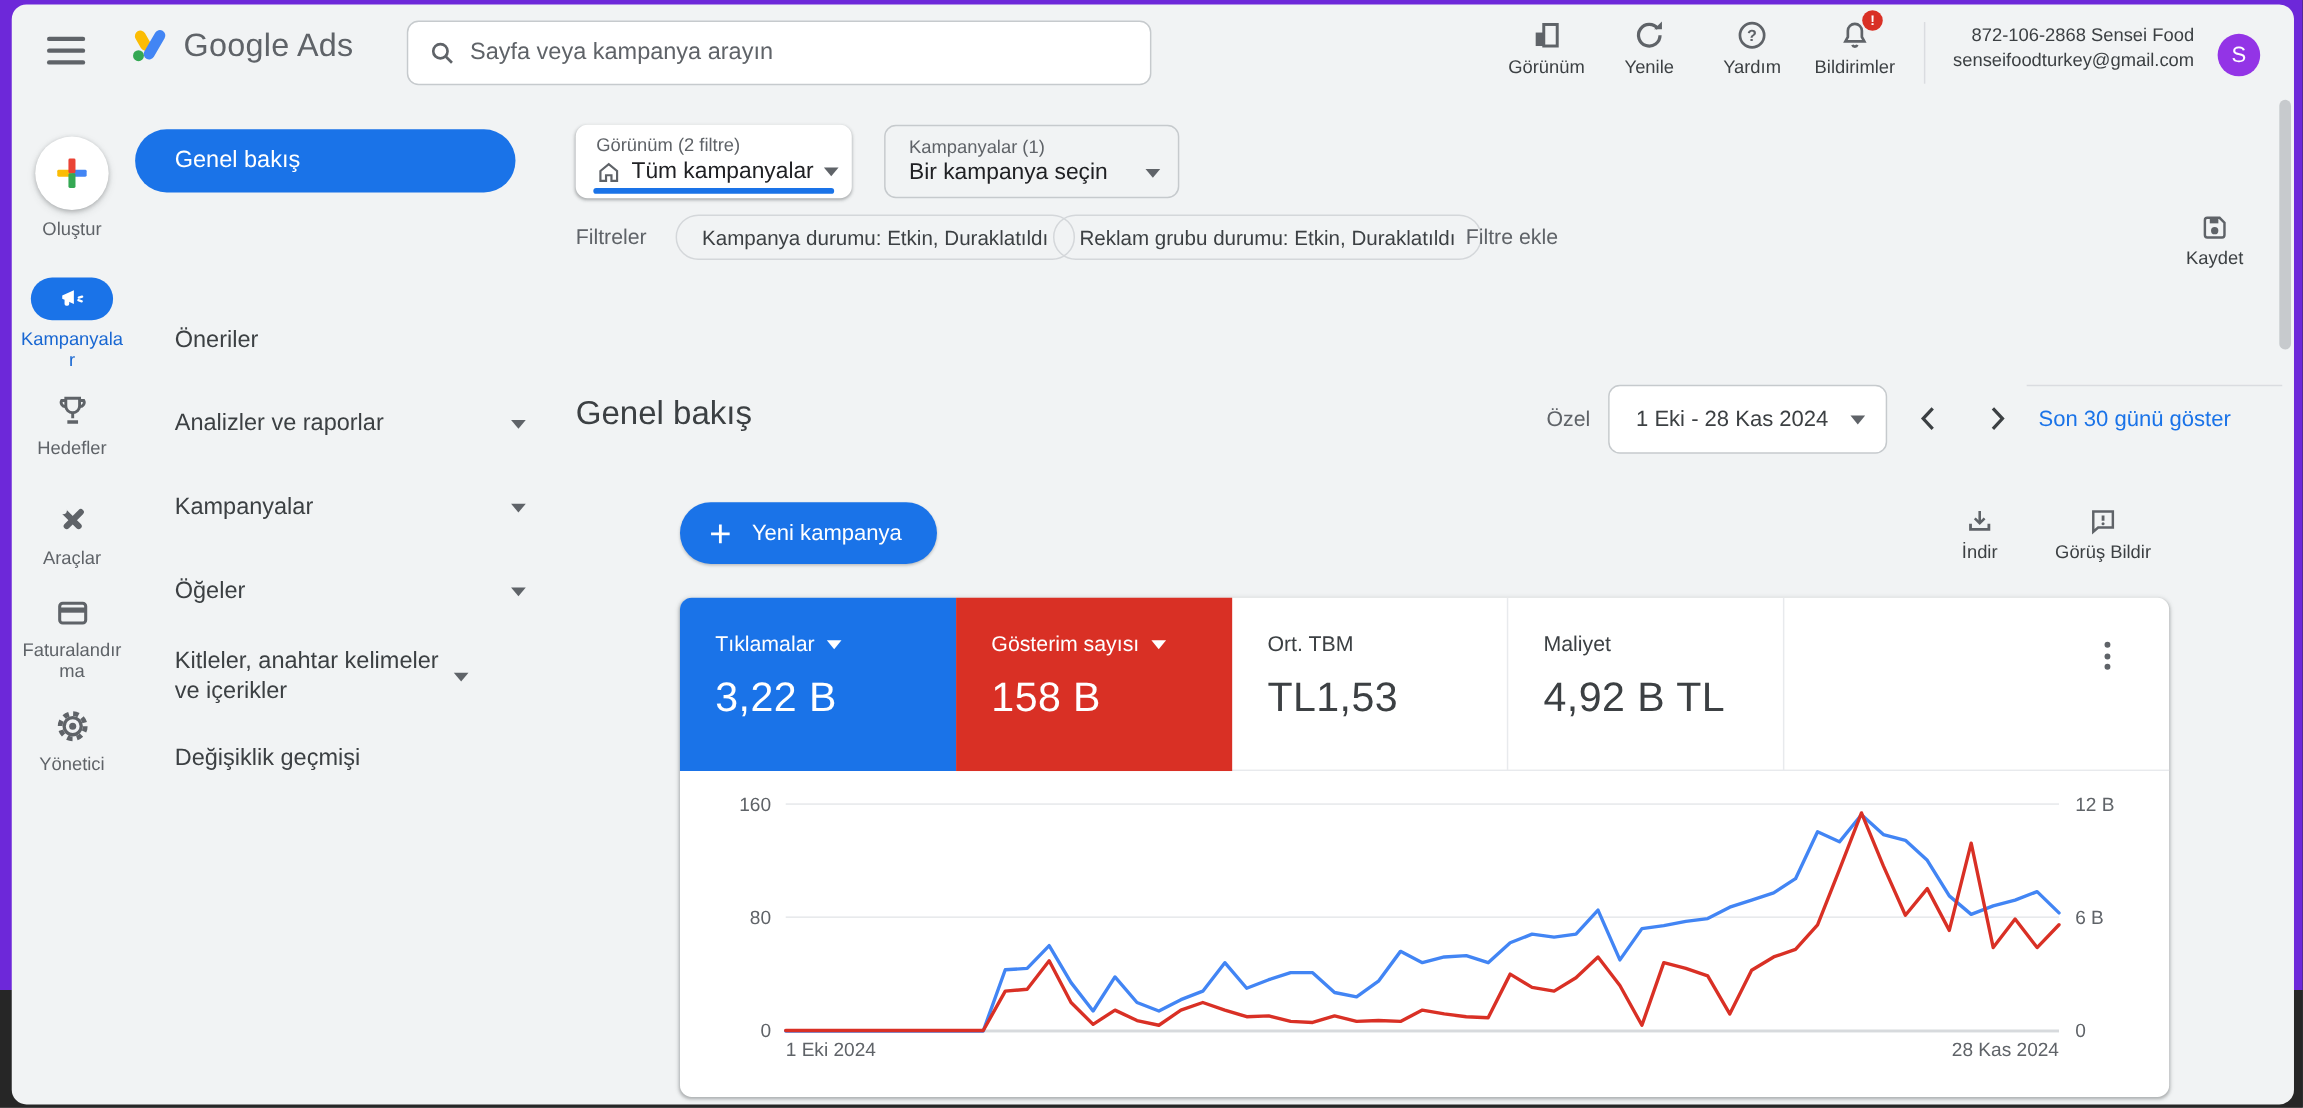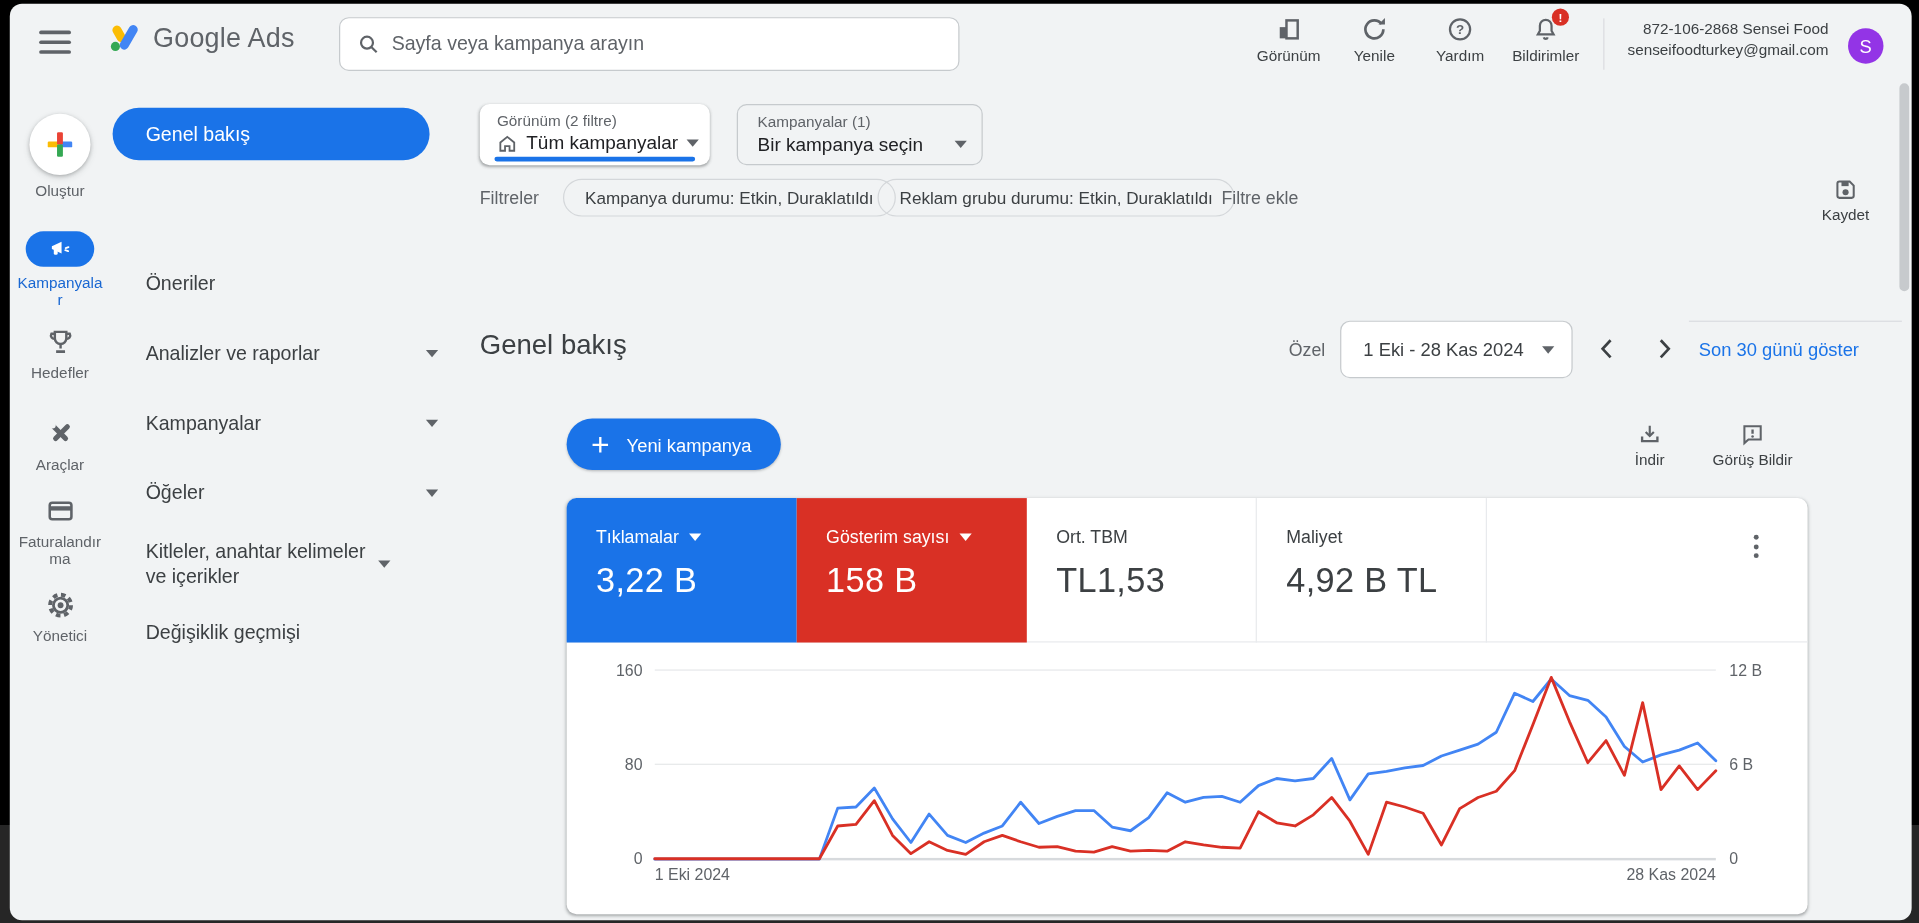--- a/index.html
+++ b/index.html
@@ -1,18 +1,18 @@
 <!DOCTYPE html>
 <html><head>
 <meta charset="utf-8">
 <style>
   * { margin:0; padding:0; box-sizing:border-box; }
   html,body { width:1919px; height:923px; overflow:hidden; background:#262626;
               font-family:"Liberation Sans", sans-serif; }
-  .viewport { position:relative; width:1919px; height:825px; background:#000000; }
+  .viewport { position:relative; width:1919px; height:825px; background:#6d28d9; }
   .scale { position:absolute; top:0; left:0; width:1568px; height:754px;
            transform:scale(1.22385); transform-origin:0 0; }
   .screen { position:absolute; top:3px; left:8px; right:6px; bottom:2px;
             background:#f1f3f4; border-radius:10px; overflow:hidden; color:#3c4043; }
 
   
   .topbar { position:absolute; top:0; left:0; right:0; height:62px; }
   .hamburger { position:absolute; left:24px; top:22px; width:26px; height:20px; cursor:pointer; }
   .hamburger i { display:block; height:2.6px; background:#5f6368; border-radius:2px; margin-bottom:5.6px; }
   .brand { position:absolute; left:80px; top:14px; display:flex; align-items:center; gap:10px; }

